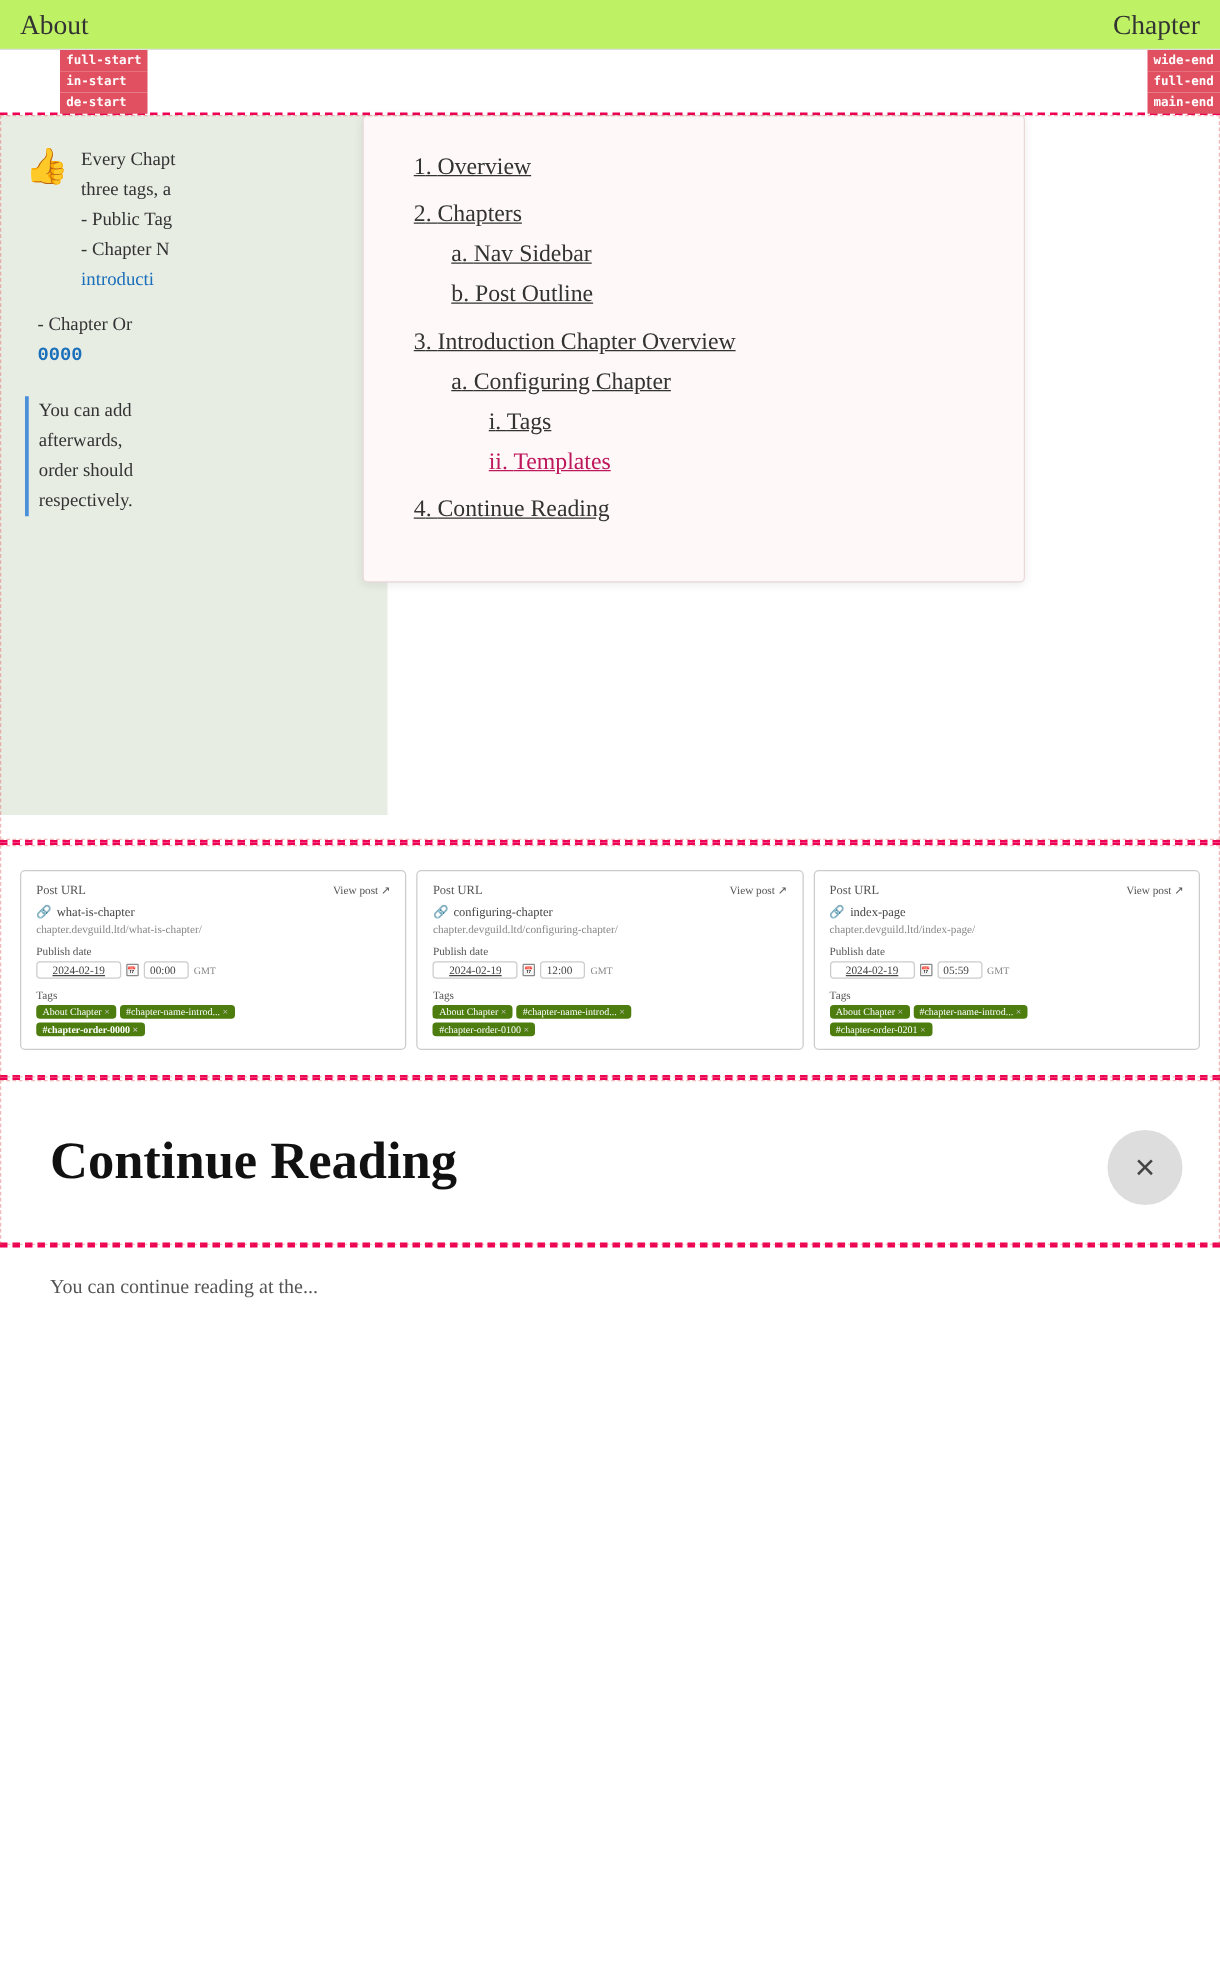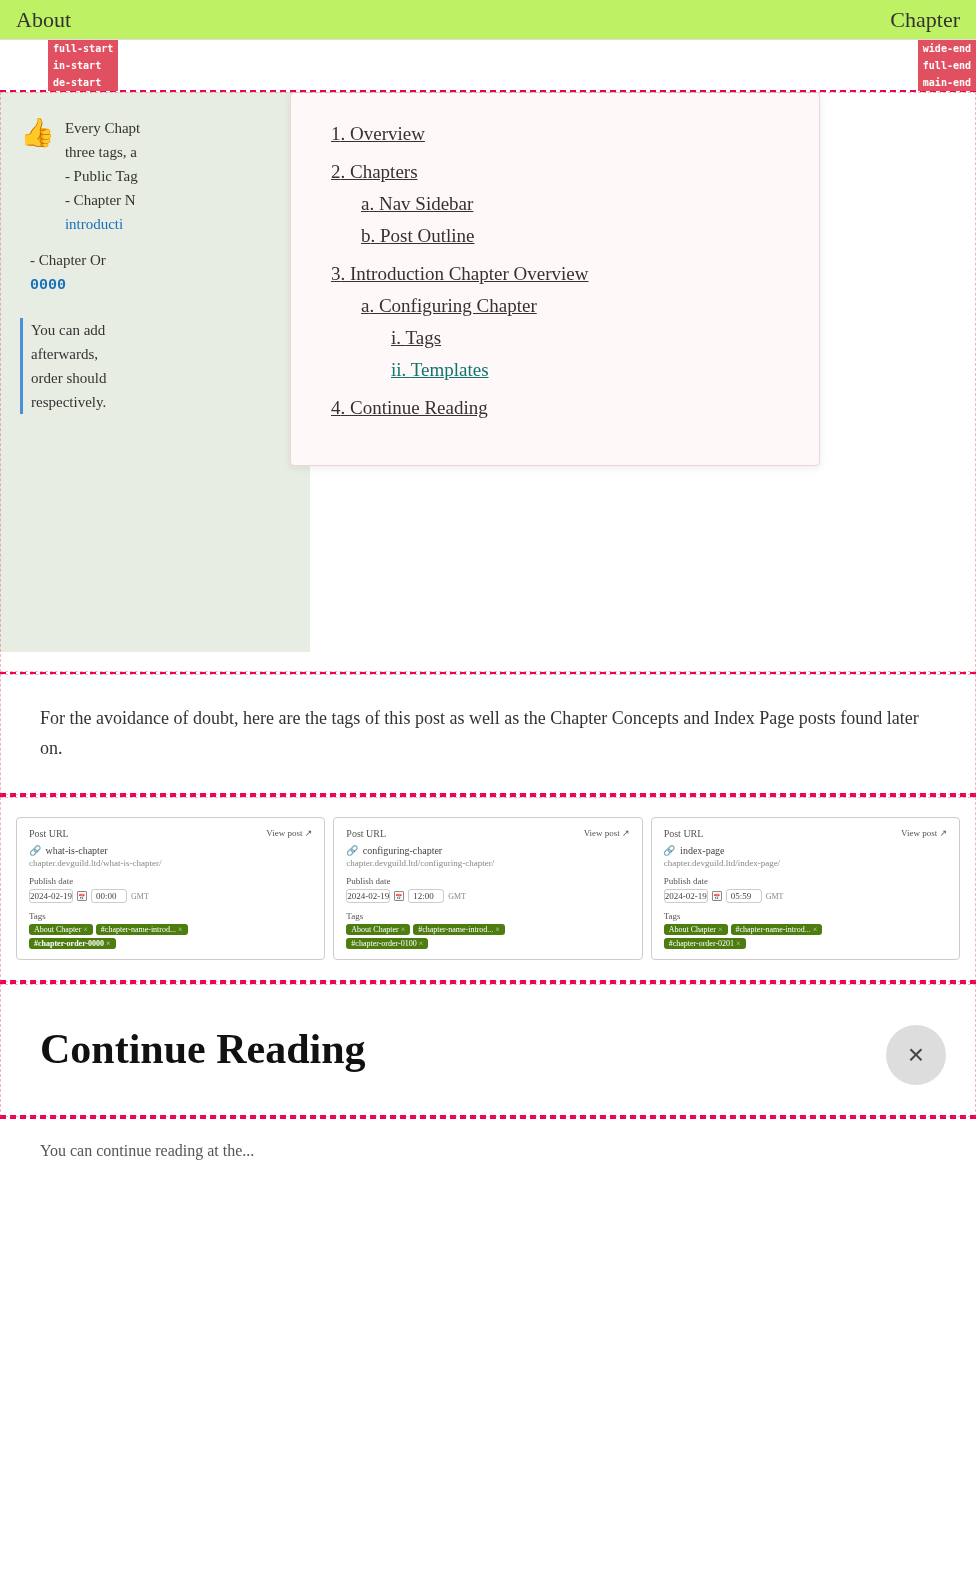--- a/index.html
+++ b/index.html
@@ -141,21 +141,21 @@
       content: counter(toc-subsub, lower-roman) ". ";
     }
 
     .toc-subsub-label {
       text-decoration: underline;
       color: #333;
       cursor: pointer;
     }
 
     .toc-subsub-label.active {
-      color: #0f766e;
+      color: #be185d;
       text-decoration: underline;
     }
 
     
     .red-dashed-divider {
       border: none;
       border-top: 2px dashed #e05;
       margin: 0;
       width: 100%;
     }
@@ -234,22 +234,23 @@
       align-items: center;
       gap: 4px;
       font-size: 9px;
       color: #444;
       margin-bottom: 8px;
     }
 
     .post-card-date-input {
       border: 1px solid #ccc;
       border-radius: 3px;
-      padding: 1px 0;
+      padding: 1px 12px;
       font-size: 9px;
+      text-decoration: underline;
     }
 
     .post-card-time-input {
       border: 1px solid #ccc;
       border-radius: 3px;
       padding: 1px 4px;
       font-size: 9px;
       width: 36px;
     }
 
@@ -490,26 +491,20 @@
         </li>
         <li>
           <span class="toc-main-label">Continue Reading</span>
         </li>
       </ol>
     </div>
   </div>
 
   <hr class="red-dashed-divider">
 
-  <div class="section-wrapper">
-    <div class="section-red-border"></div>
-    <div class="avoidance-section">
-      <span>For the avoidance of doubt, here are the tags of this post as well as the Chapter Concepts and Index Page posts found later on.</span>
-    </div>
-  </div>
 
   <hr class="red-dashed-divider">
 
   <div class="section-wrapper">
     <div class="section-red-border"></div>
     <div class="post-cards-section">
       <div class="post-cards-row">
 
         <div class="post-card">
           <div class="post-card-header">

